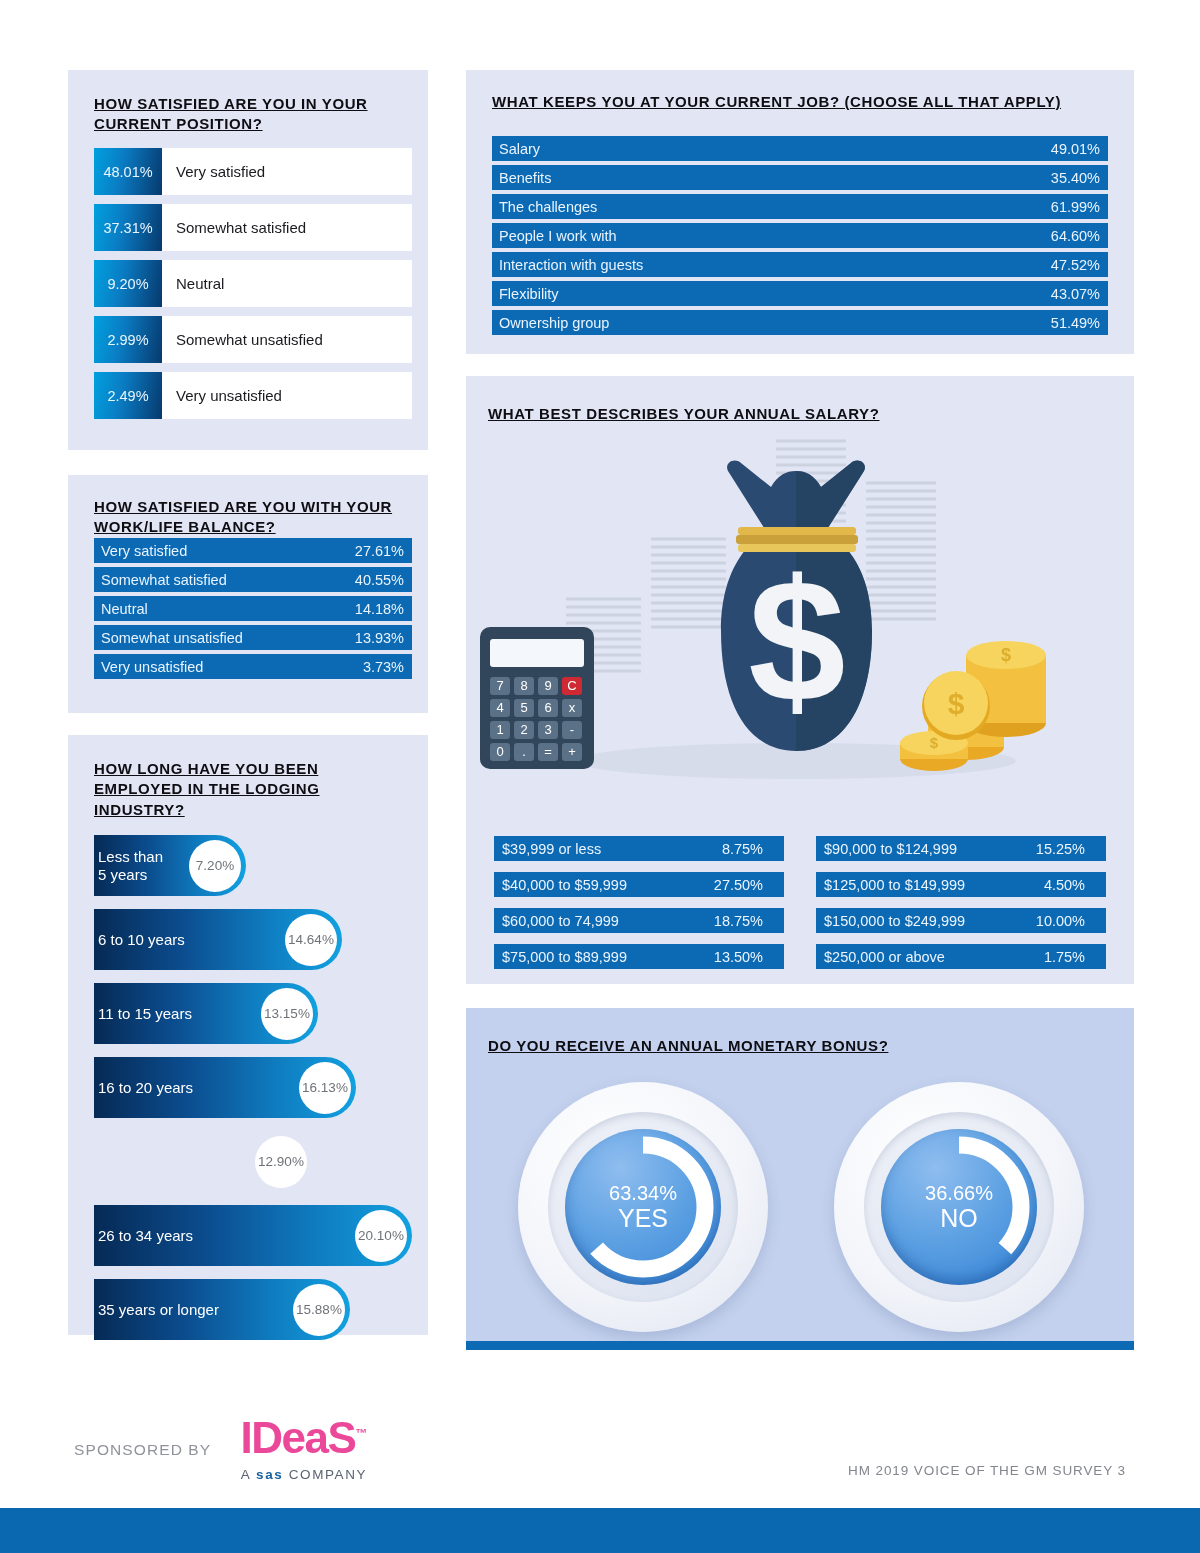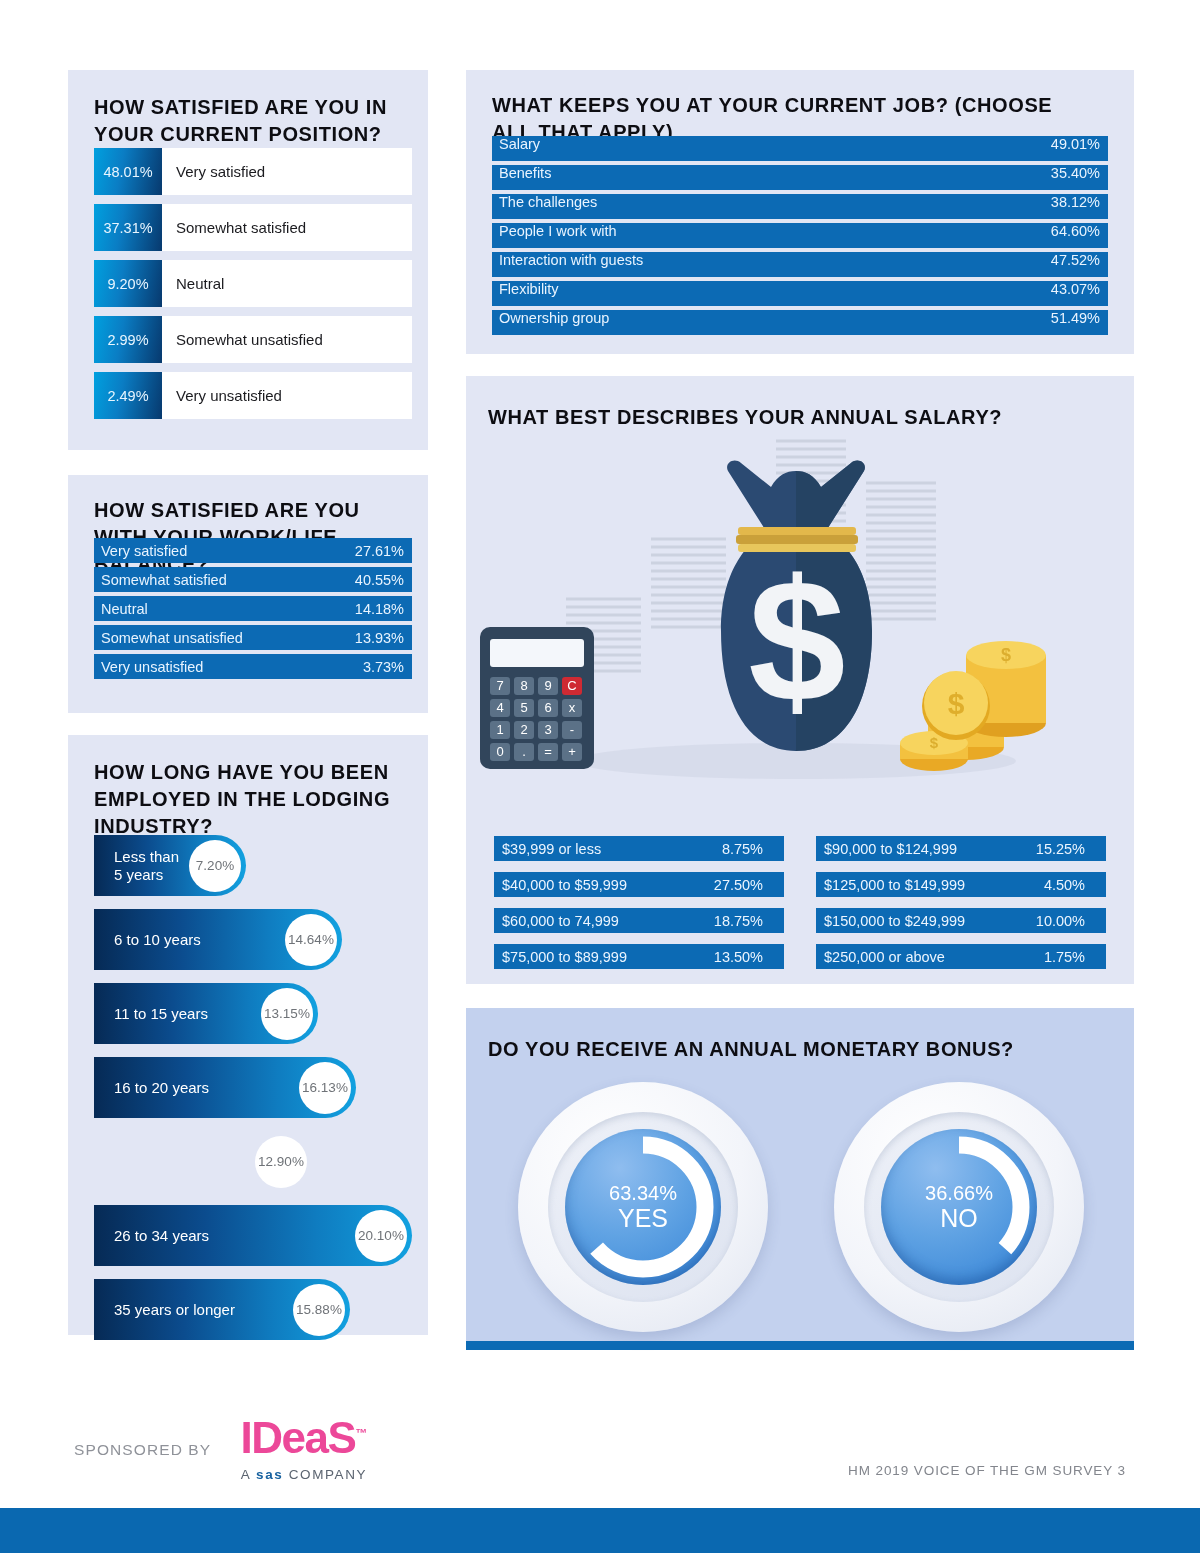--- a/index.html
+++ b/index.html
@@ -8,25 +8,26 @@
     background: #ffffff;
     font-family: "Liberation Sans", sans-serif;
     overflow: hidden;
   }
   .page { position: relative; width: 1200px; height: 1553px; background: #fff; }
 
   
   .panel { position: absolute; background: #e2e6f4; }
   .panel-title {
     font-weight: bold;
-    font-size: 20px;
+    font-size: 15px;
     letter-spacing: 0.6px;
     line-height: 1.35;
     color: #0d0d12;
     text-transform: uppercase;
+    text-decoration: underline;
   }
 
   
   #panel-position { left: 68px; top: 70px; width: 360px; height: 380px; }
   #panel-position .panel-title { position: absolute; left: 26px; top: 24px; width: 320px; }
   .sat-list { position: absolute; left: 26px; top: 78px; width: 318px; }
   .sat-row { display: flex; height: 47px; margin-bottom: 9px; background: #ffffff; align-items: stretch; }
   .sat-pct {
     width: 68px; flex: none;
     background: linear-gradient(100deg, #00a0df 0%, #0a7dc4 40%, #07396e 100%);
@@ -50,35 +51,35 @@
   #panel-tenure { left: 68px; top: 735px; width: 360px; height: 600px; }
   #panel-tenure .panel-title { position: absolute; left: 26px; top: 24px; width: 300px; }
   .tenure-list { position: absolute; left: 26px; top: 100px; width: 318px; }
   .tenure-row { position: relative; height: 61px; margin-bottom: 13px; }
   .tenure-bar {
     position: absolute; left: 0; top: 0; height: 61px;
     background: linear-gradient(90deg, #062a55 0%, #0b4c8e 35%, #0f7cc0 70%, #12a1e0 100%);
     border-radius: 0 31px 31px 0;
     display: flex; align-items: center;
   }
-  .tenure-label { color: #ffffff; font-size: 15px; padding-left: 20px; line-height: 1.15; white-space: pre-line; z-index: 2; }
+  .tenure-label { color: #ffffff; font-size: 15px; padding-left: 4px; line-height: 1.15; white-space: pre-line; z-index: 2; }
   .tenure-circle {
     position: absolute; top: 50%; transform: translateY(-50%);
     width: 52px; height: 52px; border-radius: 50%;
     background: #ffffff;
     display: flex; align-items: center; justify-content: center;
     color: #6f7378; font-size: 13.5px; z-index: 3;
   }
 
   
   #panel-keeps { left: 466px; top: 70px; width: 668px; height: 284px; }
   #panel-keeps .panel-title { position: absolute; left: 26px; top: 22px; width: 600px; }
   .keeps-list { position: absolute; left: 26px; top: 66px; width: 616px; }
   .keeps-row {
-    display: flex; justify-content: space-between; align-items: flex-start;
+    display: flex; justify-content: space-between; align-items: center;
     background: #0c6ab4; color: #e9f4ff;
     height: 25px; margin-bottom: 4px; padding: 0 8px 0 7px; font-size: 14.5px;
   }
 
   
   #panel-salary { left: 466px; top: 376px; width: 668px; height: 608px; }
   #panel-salary .panel-title { position: absolute; left: 22px; top: 28px; }
   .salary-art { position: absolute; left: 0; top: 55px; width: 668px; height: 370px; }
   .salary-grid {
     position: absolute; left: 28px; top: 460px; width: 612px;
@@ -240,21 +241,21 @@
         <div class="keeps-row">
           <span>Salary</span>
           <span>49.01%</span>
         </div>
         <div class="keeps-row">
           <span>Benefits</span>
           <span>35.40%</span>
         </div>
         <div class="keeps-row">
           <span>The challenges</span>
-          <span>38.12%</span>
+          <span>61.99%</span>
         </div>
         <div class="keeps-row">
           <span>People I work with</span>
           <span>64.60%</span>
         </div>
         <div class="keeps-row">
           <span>Interaction with guests</span>
           <span>47.52%</span>
         </div>
         <div class="keeps-row">

